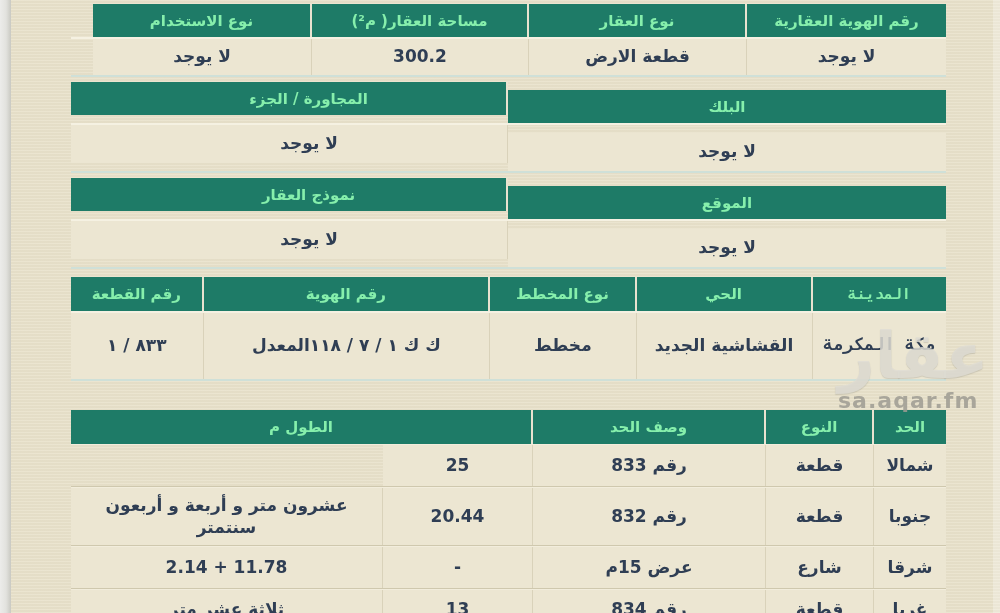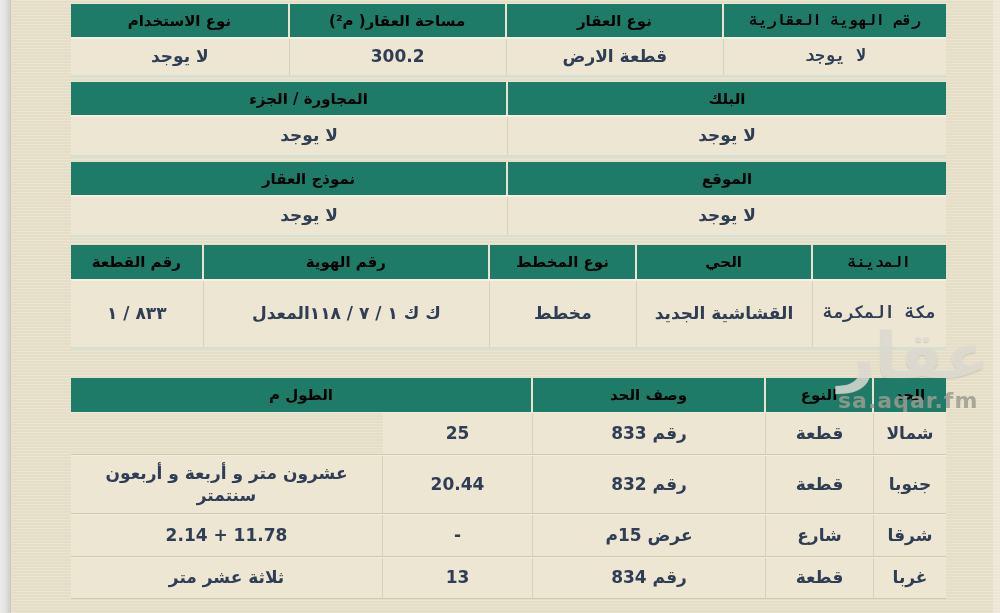--- a/index.html
+++ b/index.html
@@ -19,40 +19,40 @@
   }
   .right-strip{
     position:absolute; right:0; top:0; width:7px; height:613px;
     background:rgba(255,255,255,0.28); z-index:3;
   }
   .doc{
     position:absolute; left:71px; top:4px; width:875px;
   }
   .row{ display:flex; width:100%; }
   .hrow .cell{
-    background:#1e7b67; color:#000000;
+    background:#1e7b67; color:#86efac;
     font-weight:bold; font-size:15px;
     display:flex; align-items:center; justify-content:center;
     text-align:center;
   }
   .hrow .cell:not(:first-child){ border-right:2px solid #e9e3d0; }
   .vrow .cell{
     background:#ece6d2; color:#2f3e54;
     font-weight:bold; font-size:17px;
     display:flex; align-items:center; justify-content:center;
     text-align:center; line-height:1.25;
   }
   .vrow{ border-top:2px solid #f5f1e2; border-bottom:2px solid #cfe0d8; }
   .vrow .cell:not(:first-child){ border-right:1px solid #d9d2ba; }
   .h33{ height:33px; } .h34{ height:34px; }
   .h36{ height:36px; } .h38{ height:38px; } .h66{ height:66px; }
   .gap5{ height:5px; } .gap8{ height:8px; }
   
-  .c-s1-0{width:222px;font-family:Liberation Mono, monospace;} .c-s1-1{width:218px;} .c-s1-2{width:217px;} .c-s1-3{width:219px;}
-  .c-half-0{width:438px;} .c-half-1{width:437px;padding-left:40px;}
+  .c-s1-0{width:199px;} .c-s1-1{width:218px;} .c-s1-2{width:217px;} .c-s1-3{width:219px;}
+  .c-half-0{width:438px;margin-top:8px;} .c-half-1{width:437px;padding-left:40px;}
   .c-s4-0{width:135px;font-family:Liberation Mono, monospace;} .c-s4-1{width:178px;} .c-s4-2{width:148px;} .c-s4-3{width:290px;} .c-s4-4{width:134px;}
   
   .btable{ margin-top:29px; }
   .c-b-side{width:72px;} .c-b-type{width:108px;} .c-b-desc{width:233px;}
   .c-b-num{width:150px;} .c-b-text{width:312px;} .c-b-len{width:462px;}
   .btable .vrow{ border-top:1px solid #f2eddc; border-bottom:1px solid #cfc8ae; }
   .h41{height:41px;} .h57{height:57px;} .h40{height:40px;}
   .btable .c-b-text{ padding:0 34px; }
   .ltr{ direction:ltr; unicode-bidi:isolate; }
   .watermark{

